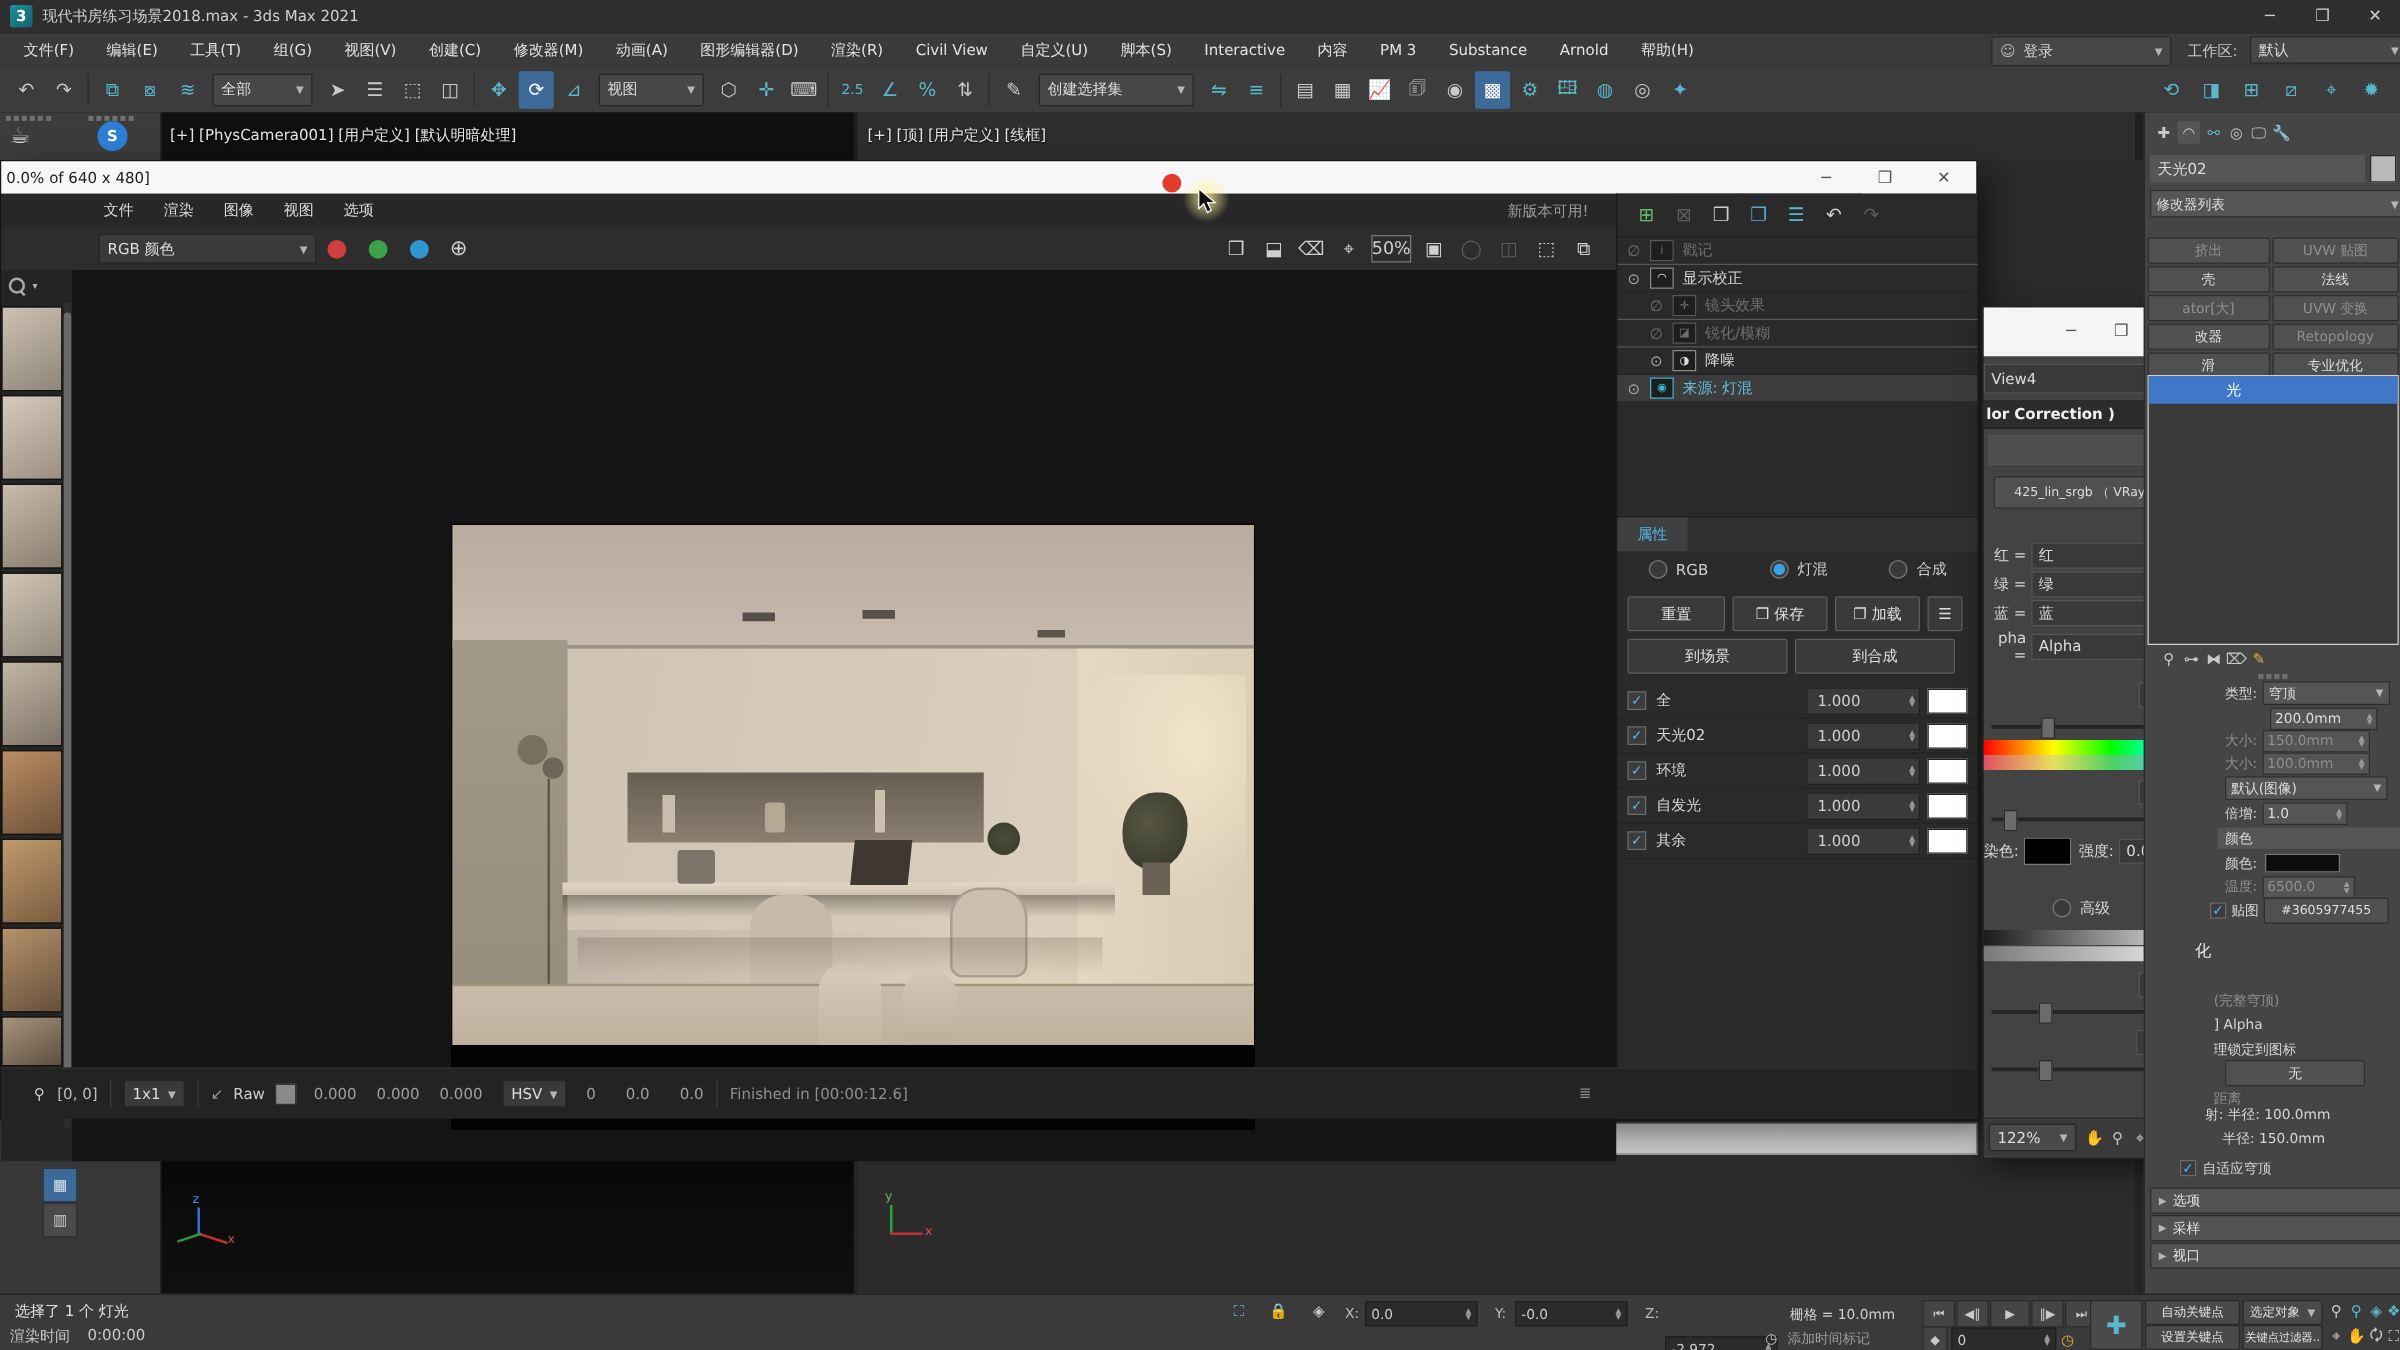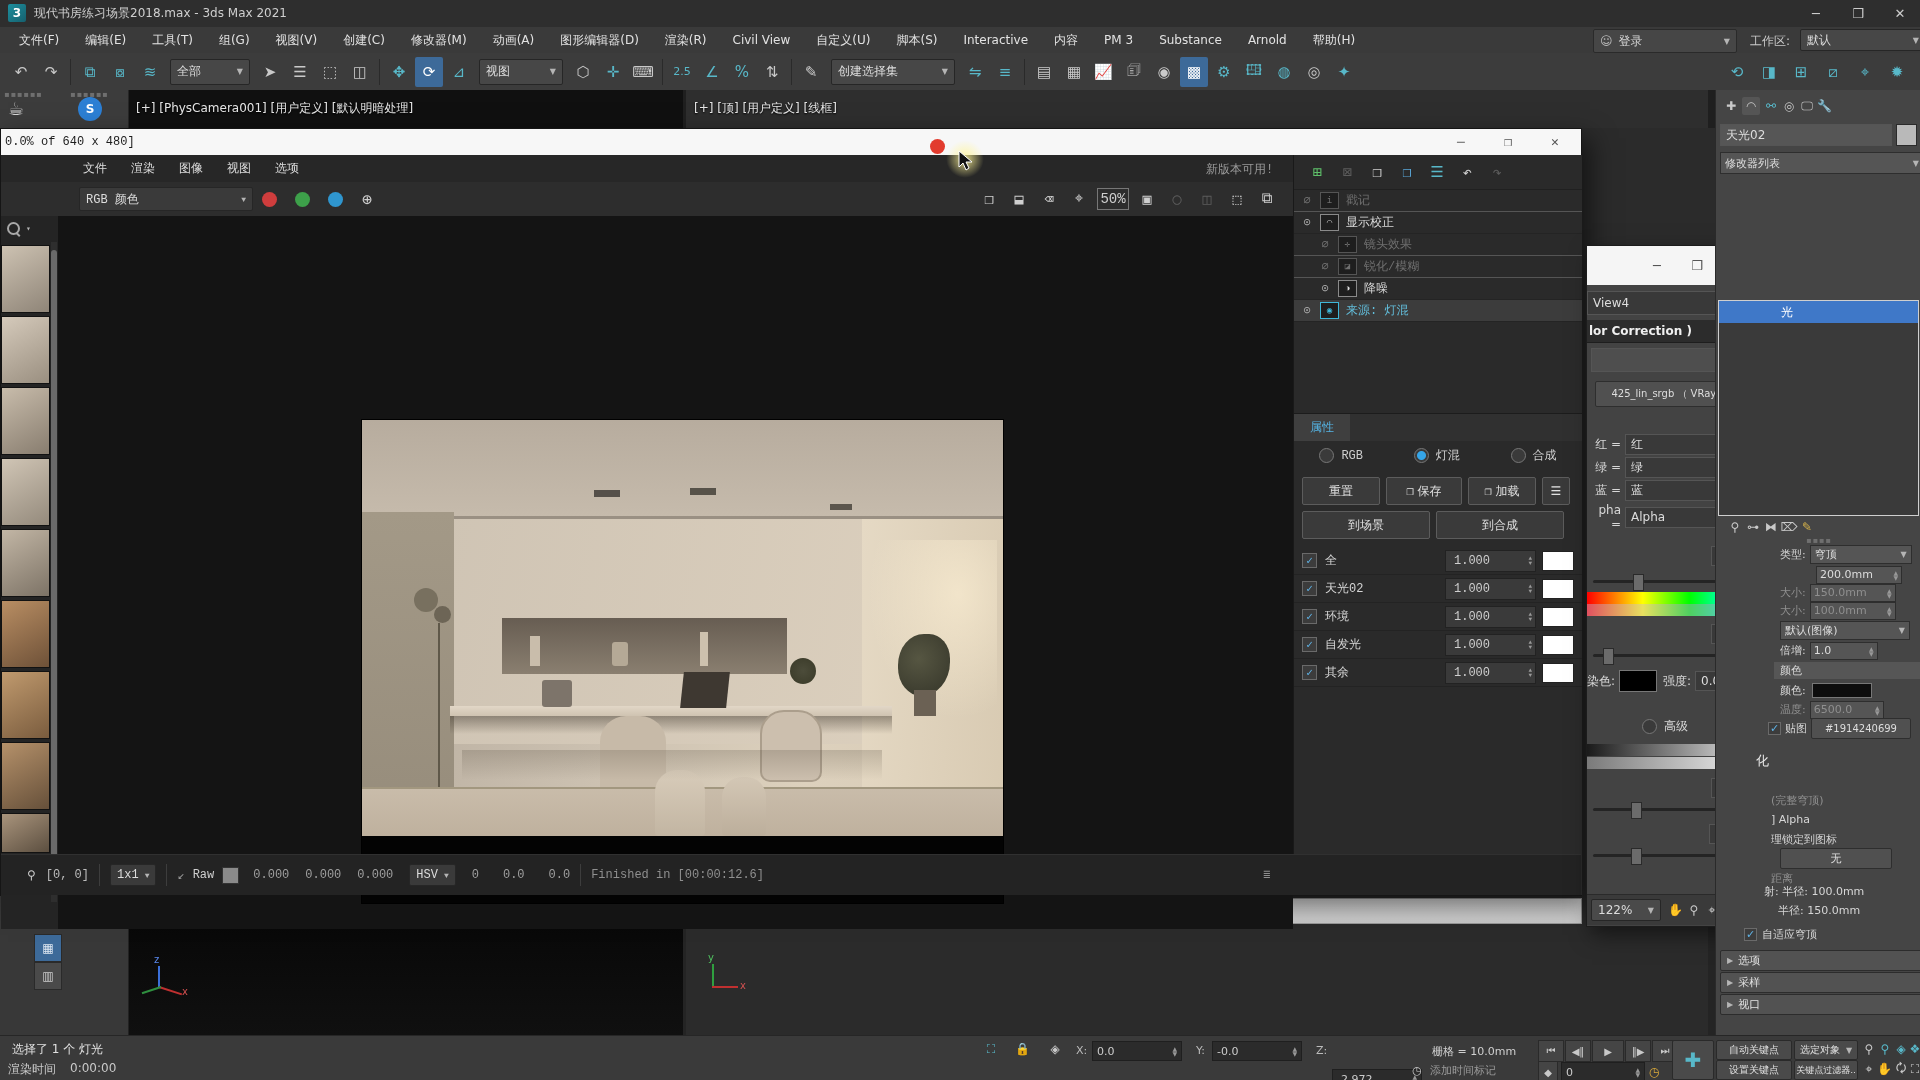--- a/index.html
+++ b/index.html
@@ -13,21 +13,21 @@
   #maintoolbar{left:0;top:53px;width:1920px;height:37px;background:#3c3c3c;border-bottom:1px solid #262626;}
   .ti{display:inline-flex;align-items:center;justify-content:center;min-width:28px;height:30px;color:#c9c9c9;font-size:15px;margin:0 1px;border-radius:2px;}
   .ti.teal{color:#58b8c9;}
   .ti.active{background:#3d6a99;color:#fff;}
   .tsep{width:1px;height:26px;background:#2a2a2a;margin:0 4px;}
   .dd{background:#474747;border:1px solid #262626;border-radius:2px;color:#ddd;display:inline-flex;align-items:center;justify-content:space-between;padding:0 6px;height:24px;font-size:12px;}
   .caret{font-size:8px;color:#b5b5b5;margin-left:6px;}
   
   .vplabel{color:#e6e6e6;font-size:12px;text-shadow:0 1px 2px #000;}
   
-  #vfb{left:0;top:128px;width:1580px;height:766px;background:#262626;box-shadow:8px 10px 24px rgba(0,0,0,.55);border:1px solid #151515;font-family:Liberation Mono, monospace;}
+  #vfb{left:0;top:128px;width:1580px;height:766px;background:#262626;box-shadow:8px 10px 24px rgba(0,0,0,.55);border:1px solid #151515;}
   #vfb-titlebar{left:0;top:0;width:1580px;height:26px;background:#f7f7f7;color:#222;}
   .winbtn{width:40px;height:26px;display:inline-flex;align-items:center;justify-content:center;color:#555;font-size:13px;}
   #vfb-menurow{left:0;top:26px;width:1580px;height:27px;background:#272727;border-bottom:1px solid #1c1c1c;}
   .vfbmi{padding:0 12px;color:#dcdcdc;}
   .vfbtab{height:27px;display:inline-flex;align-items:center;padding:0 12px;color:#bdbdbd;background:#222;border-right:1px solid #1a1a1a;}
   .vfbtab.on{background:#3c3c3c;color:#55b4e4;}
   #vfb-toolrow{left:0;top:53px;width:1292px;height:34px;background:#2d2d2d;border-bottom:1px solid #1c1c1c;}
   .chdot{width:15px;height:15px;border-radius:50%;margin:0 9px;display:inline-block;}
   .vfbti{display:inline-flex;align-items:center;justify-content:center;width:30px;height:28px;color:#cfcfcf;font-size:15px;}
   .vfbti.dim{color:#5c5c5c;}
@@ -624,20 +624,42 @@
       <span class="sfield" style="width:168px;height:20px;background:#565656;">
           <span>天光02</span>
         </span>
       <span style="width:20px;height:20px;background:#b9b9b9;border:1px solid #2a2a2a;margin-left:4px;"></span>
     </div>
     <div class="cpdd" style="margin:4px;width:194px;height:20px;">
       <span>修改器列表</span>
       <span class="caret">▼</span>
     </div>
     
+    <div class="abs" style="left:2px;top:100px;width:201px;">
+      <div class="row" style="margin-bottom:2px;">
+        <span class="cpbtn dim" style="width:96px;">挤出</span>
+        <span class="cpbtn dim" style="width:100px;margin-left:2px;">UVW 贴图</span>
+      </div>
+      <div class="row" style="margin-bottom:2px;">
+        <span class="cpbtn" style="width:96px;">壳</span>
+        <span class="cpbtn" style="width:100px;margin-left:2px;">法线</span>
+      </div>
+      <div class="row" style="margin-bottom:2px;">
+        <span class="cpbtn dim" style="width:96px;">ator[大]</span>
+        <span class="cpbtn dim" style="width:100px;margin-left:2px;">UVW 变换</span>
+      </div>
+      <div class="row" style="margin-bottom:2px;">
+        <span class="cpbtn" style="width:96px;">改器</span>
+        <span class="cpbtn dim" style="width:100px;margin-left:2px;">Retopology</span>
+      </div>
+      <div class="row">
+        <span class="cpbtn" style="width:96px;">滑</span>
+        <span class="cpbtn" style="width:100px;margin-left:2px;">专业优化</span>
+      </div>
+    </div>
     
     <div class="abs" style="left:2px;top:210px;width:199px;height:214px;background:#3a3a3a;border:1px solid #cfcfcf;">
       <div style="height:22px;background:#3f78c8;color:#fff;display:flex;align-items:center;padding-left:62px;">光</div>
     </div>
     <div class="abs row" style="left:10px;top:428px;width:190px;">
       <span class="navic">⚲</span>
       <span class="navic">⊶</span>
       <span class="navic dim">⧓</span>
       <span class="navic dim">⌦</span>
       <span class="navic" style="color:#d8b44a;">✎</span>
@@ -694,21 +716,21 @@
     <div class="cprow dim" style="left:64px;top:611px;">
         <span>温度:</span>
         <span class="cpspin" style="width:66px;margin-left:4px;color:#8f8f8f;">
           <span>6500.0</span>
           <span class="spinarr">▲<br>▼</span>
         </span>
       </div>
     <div class="cprow" style="left:52px;top:630px;">
         <span class="cb" style="width:11px;height:11px;">✓</span>
         <span style="margin-left:4px;">贴图</span>
-        <span class="cpbtn" style="width:98px;margin-left:4px;font-size:10px;">#1914240699</span>
+        <span class="cpbtn" style="width:98px;margin-left:4px;font-size:10px;">#3605977455</span>
       </div>
     <div class="cprow" style="left:40px;top:662px;font-size:13px;color:#e8e8e8;">
         <span>化</span>
       </div>
     <div class="cprow dim" style="left:55px;top:702px;">
         <span>(完整穹顶)</span>
       </div>
     <div class="cprow" style="left:55px;top:721px;">
         <span>] Alpha</span>
       </div>

